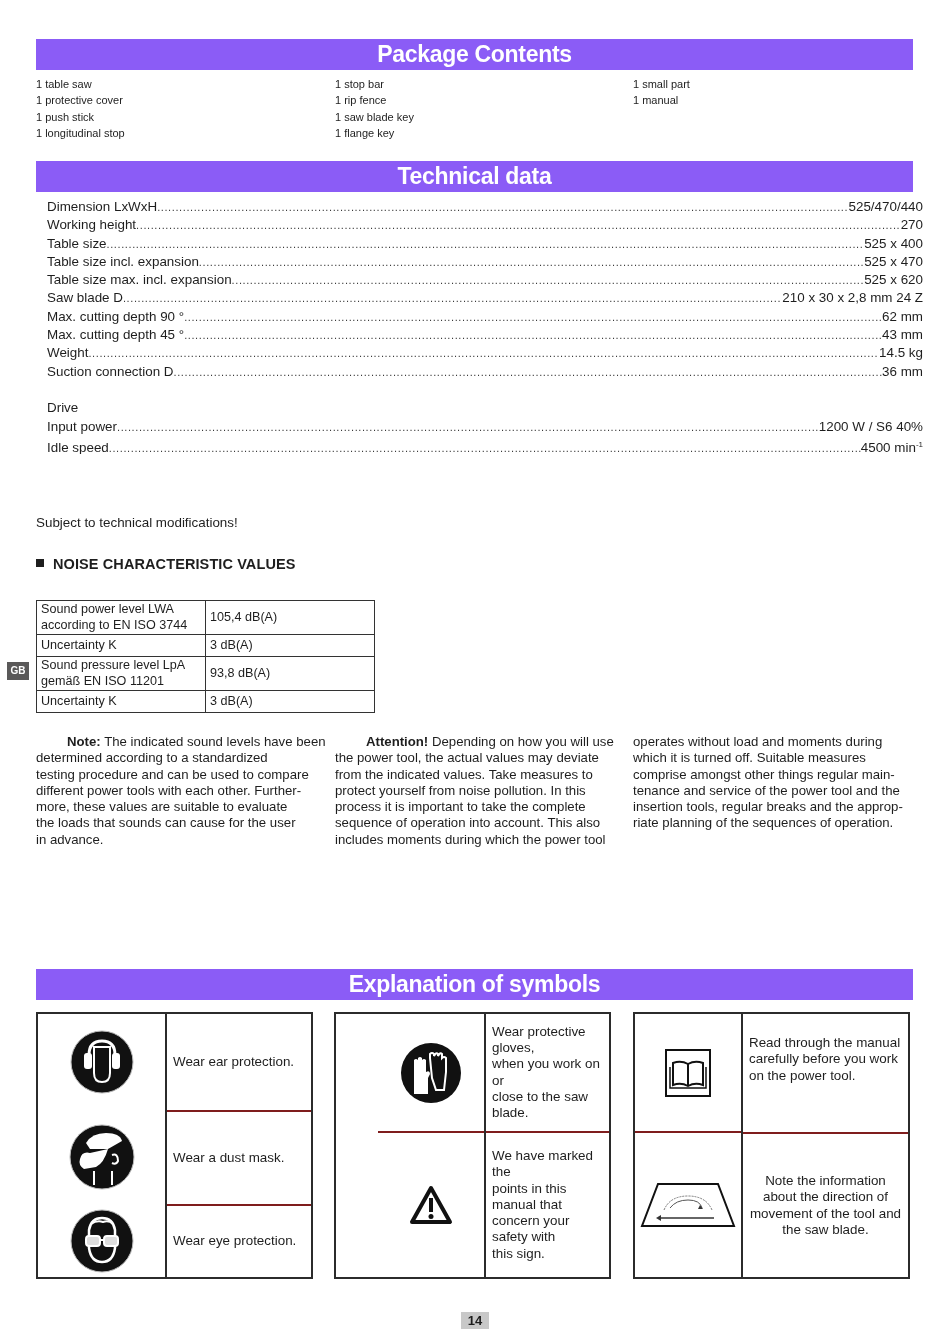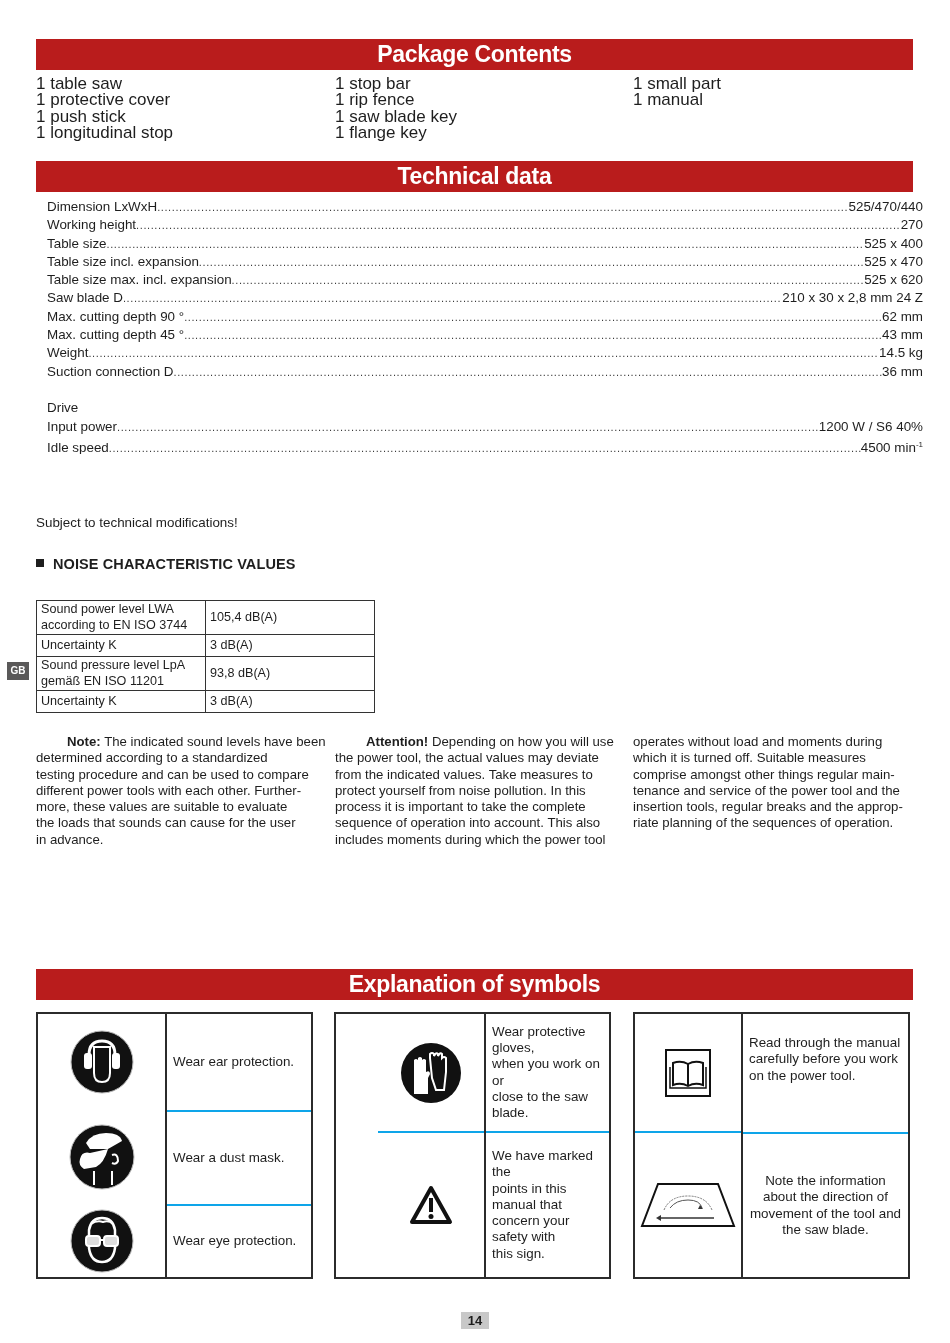--- a/index.html
+++ b/index.html
@@ -1,18 +1,18 @@
 <!DOCTYPE html>
 <html><head>
 <meta charset="utf-8">
 <style>
   html, body { margin: 0; padding: 0; background: #ffffff; }
   body { width: 950px; height: 1343px; position: relative; font-family: "Liberation Sans", sans-serif; color: #1e1e1e; overflow: hidden; }
-  .banner { position: absolute; left: 36px; width: 877px; height: 31px; background: #b91c1c; color: #fff; text-align: center; font-family: "Liberation Sans", sans-serif; font-weight: bold; font-size: 23px; line-height: 31px; letter-spacing: -0.3px; }
-  .pc-col { position: absolute; top: 76px; font-size: 17px; line-height: 16.3px; }
+  .banner { position: absolute; left: 36px; width: 877px; height: 31px; background: #8b5cf6; color: #fff; text-align: center; font-family: "Liberation Sans", sans-serif; font-weight: bold; font-size: 23px; line-height: 31px; letter-spacing: -0.3px; }
+  .pc-col { position: absolute; top: 76px; font-size: 11px; line-height: 16.3px; }
   .pc-col div { white-space: nowrap; }
   .td-list { position: absolute; left: 47px; width: 876px; top: 198px; font-size: 13.4px; }
   .td-row { display: flex; align-items: baseline; height: 18.3px; line-height: 18.3px; white-space: nowrap; overflow: hidden; }
   .td-row .lbl { flex: 0 0 auto; }
   .td-row .dots { flex: 1 1 auto; overflow: hidden; color: #3a3a3a; font-size: 11px; letter-spacing: 0.6px; }
   .td-row .dots::after { content: "................................................................................................................................................................................................................................................................................................"; }
   .td-row .val { flex: 0 0 auto; }
   .td-row .val sup { font-size: 8px; vertical-align: 5px; }
   .plain { position: absolute; left: 36px; font-size: 13.4px; }
   .noise-h { position: absolute; left: 36px; top: 556px; font-size: 14.5px; font-weight: bold; letter-spacing: 0.1px; }
@@ -21,21 +21,21 @@
   table.noise td { border: 1px solid #333; padding: 1px 4px; line-height: 15.5px; vertical-align: middle; }
   table.noise td.c1 { width: 160px; }
   .gb { position: absolute; left: 7px; top: 662px; width: 22px; height: 18px; background: #5a5959; color: #fff; font-size: 10px; font-weight: bold; text-align: center; line-height: 18px; }
   .para { position: absolute; top: 734px; width: 290px; font-size: 13.2px; line-height: 16.3px; }
   .para b { font-weight: bold; padding-left: 31px; }
   .sym-box { position: absolute; top: 1012px; height: 267px; border: 2px solid #2b2b2b; box-sizing: border-box; display: flex; }
   .sym-icons { border-right: 2px solid #2b2b2b; box-sizing: border-box; display: flex; flex-direction: column; }
   .sym-texts { flex: 1; display: flex; flex-direction: column; }
   .cell-i { display: flex; align-items: center; justify-content: center; box-sizing: border-box; }
   .cell-t { display: flex; align-items: center; box-sizing: border-box; padding: 0 6px; font-size: 13.4px; line-height: 16.3px; }
-  .bt { border-top: 2px solid #0ea5e9; }
+  .bt { border-top: 2px solid #7f1d1d; }
   .page-num { position: absolute; left: 461px; top: 1312px; width: 28px; height: 17px; background: #c8c8c8; color: #1e1e1e; font-weight: bold; font-size: 13px; line-height: 17px; text-align: center; }
 </style>
 </head>
 <body>
 
 <div class="banner" style="top:39px;">Package Contents</div>
 
 <div class="pc-col" style="left:36px;">
   <div>1 table saw</div>
   <div>1 protective cover</div>

